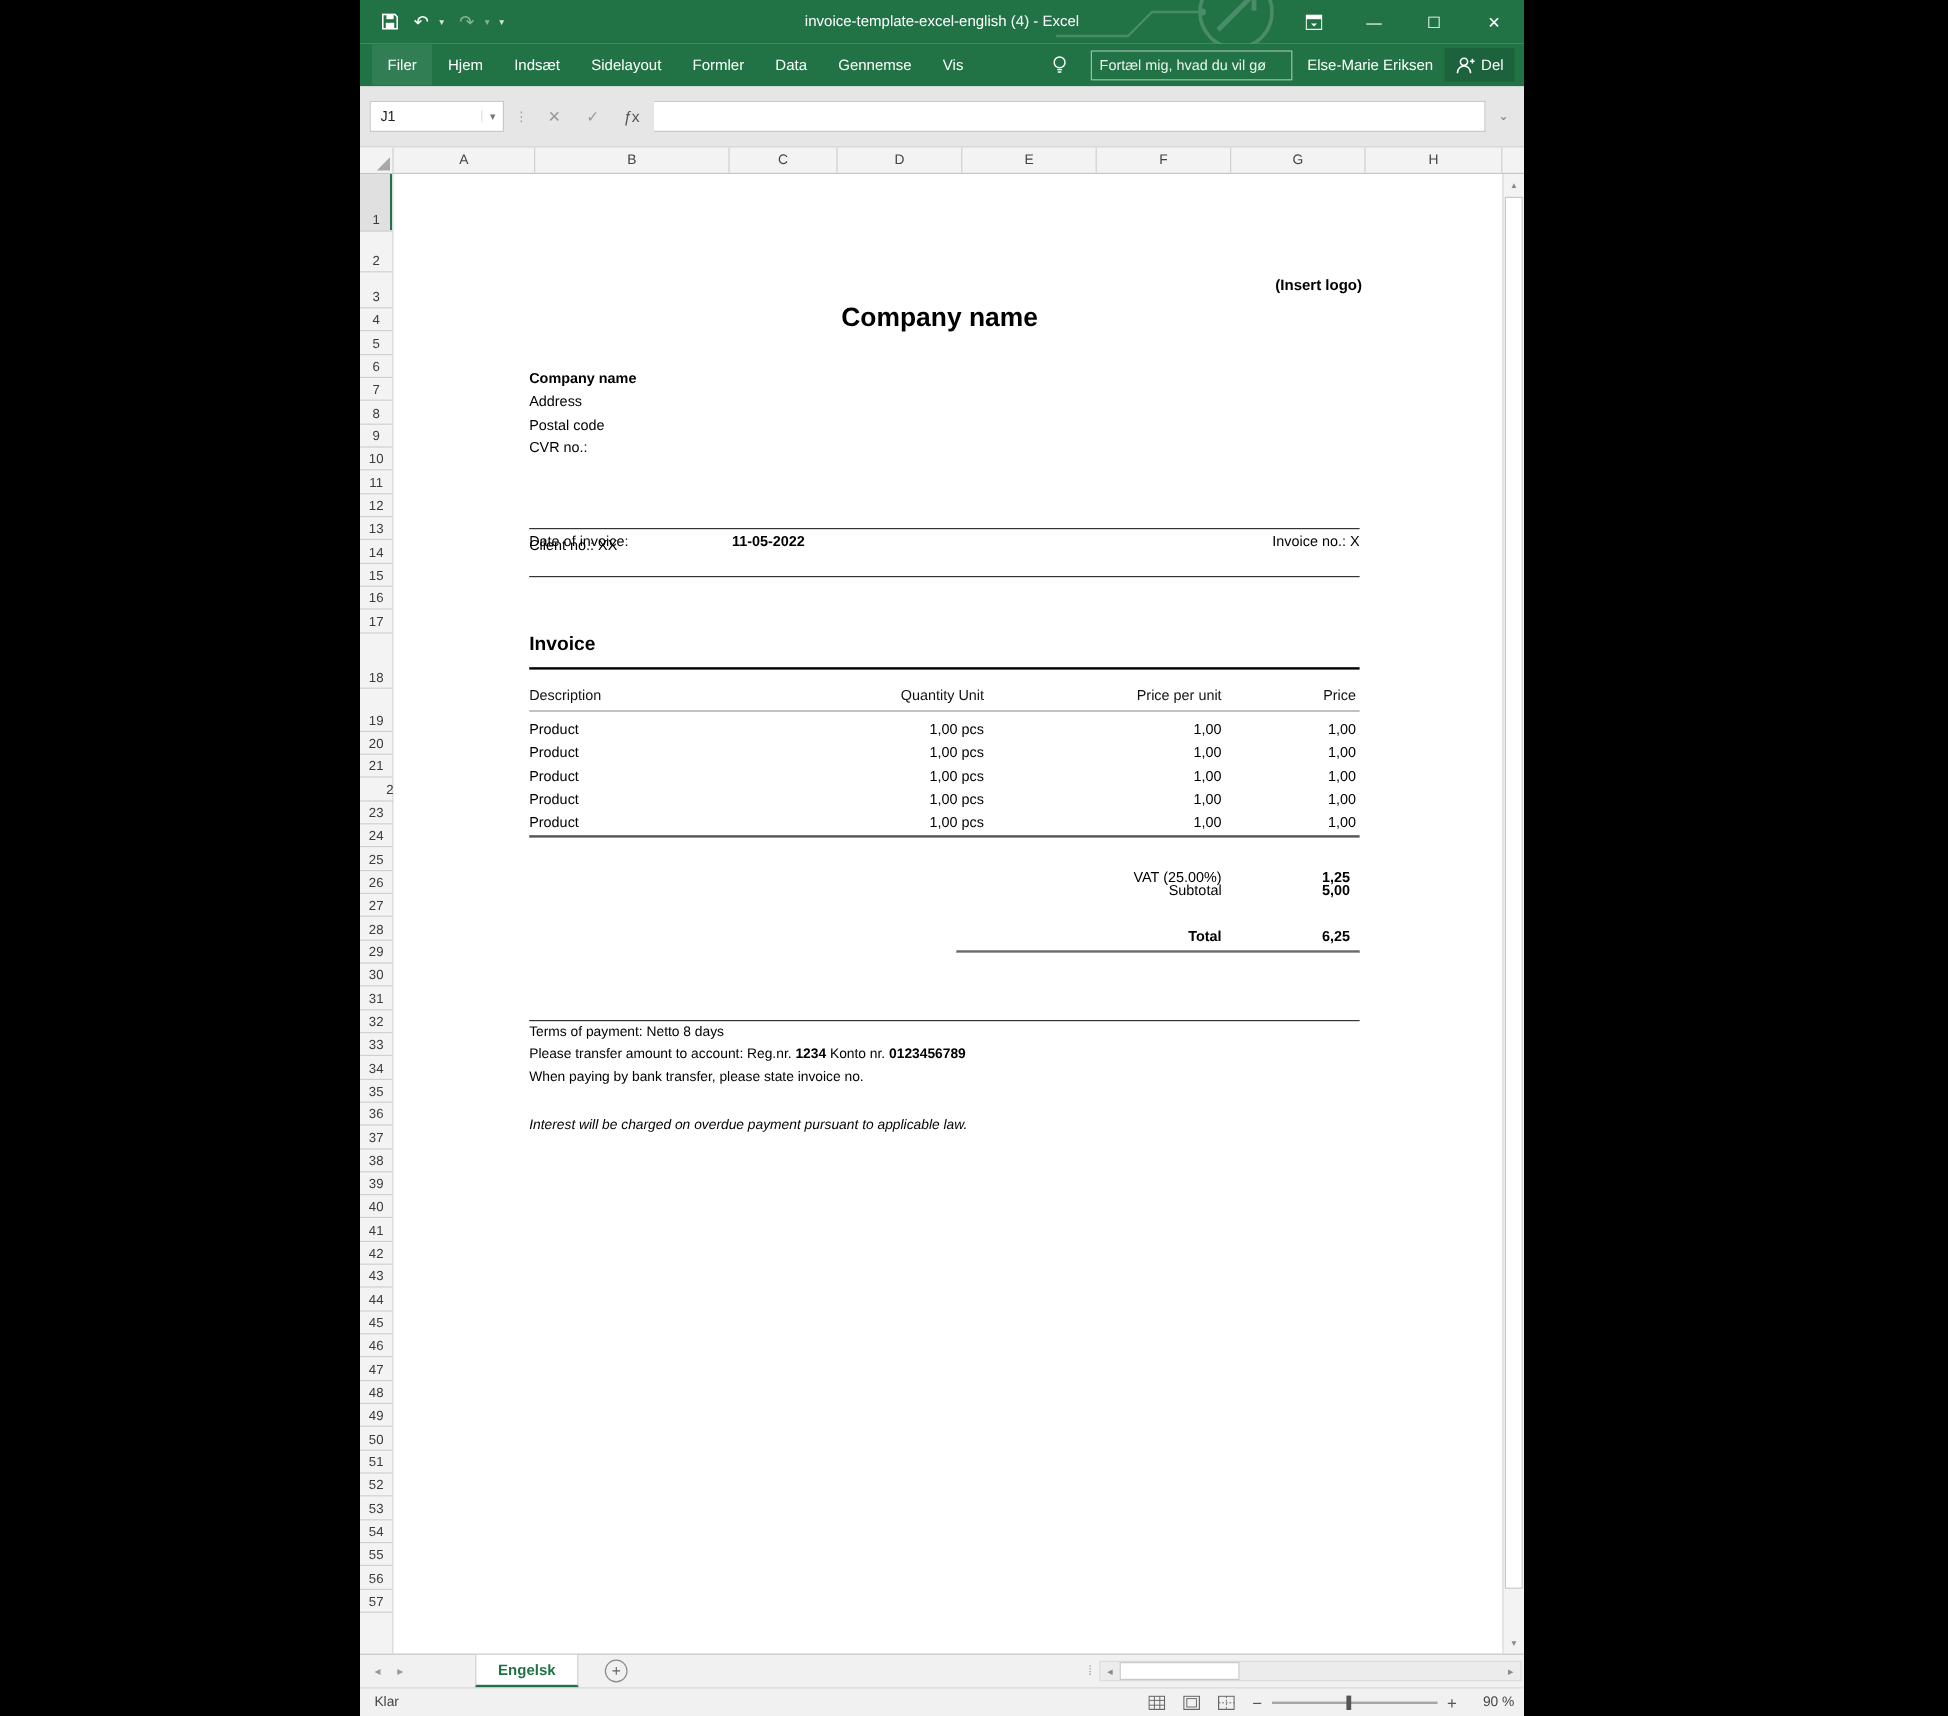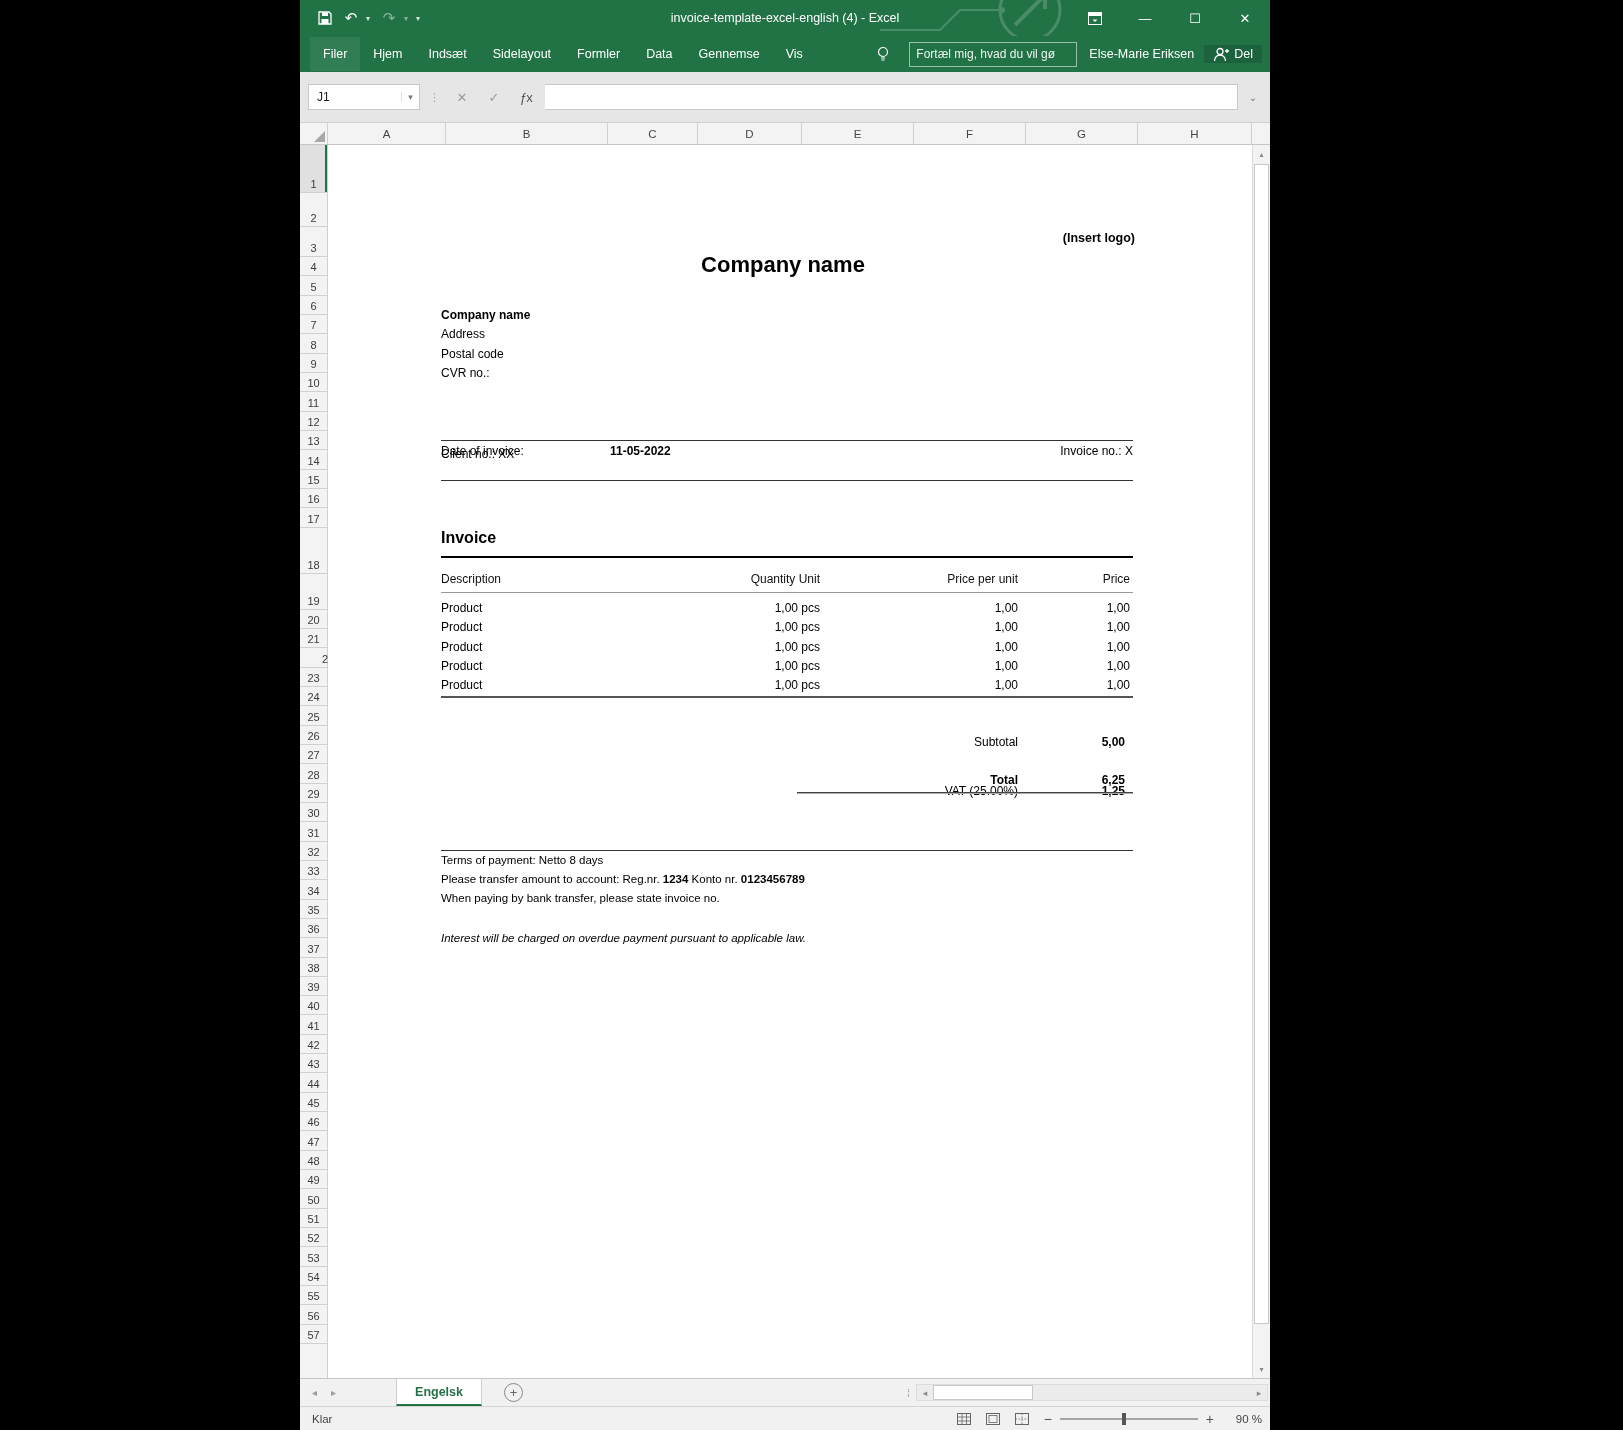--- a/index.html
+++ b/index.html
@@ -27,21 +27,21 @@
   .menubar { height:36px; background:#217346; display:flex; align-items:center;
              color:#fff; flex:0 0 auto; padding:0 8px 0 10px; }
   .mtab { padding:0 13px; font-size:12.5px; line-height:34px; white-space:nowrap; }
   .mtab.filer { background:rgba(255,255,255,.08); }
   .tellme { margin-left:auto; display:flex; align-items:center; gap:20px; }
   .tellme-box { width:168px; height:25px; border:1px solid rgba(255,255,255,.55);
                 display:flex; align-items:center; padding:0 6px; font-size:12px;
                 color:rgba(255,255,255,.92); overflow:hidden; white-space:nowrap; }
   .username { font-size:12.5px; margin:0 10px 0 12px; white-space:nowrap; }
   .share { display:flex; align-items:center; gap:5px; background:rgba(0,0,0,.14);
-           height:18px; padding:0 9px; font-size:12.5px; }
+           height:28px; padding:0 9px; font-size:12.5px; }
 
   
   .formulabar { height:51px; background:#e6e6e6; display:flex; align-items:center;
                 padding:0 8px; gap:6px; flex:0 0 auto; border-bottom:1px solid #d0d0d0; }
   .namebox { width:112px; height:26px; background:#fff; border:1px solid #c9c9c9;
              display:flex; align-items:center; font-size:12px; color:#222; }
   .namebox .ref { flex:1; padding-left:8px; }
   .namebox .nb-caret { width:18px; text-align:center; color:#777; font-size:9px;
                        border-left:1px solid #e0e0e0; }
   .fb-dots { color:#a0a0a0; font-size:11px; padding:0 3px; }
@@ -341,21 +341,21 @@
             <span class="ra" style="right:234px;">1,00</span>
             <span class="ra" style="right:122px;">1,00</span>
           </div>
         </div>
       <div class="doc-line" style="top:551px; left:113px; width:692px; height:2px; background:#555;"></div>
 
       <div class="tbl-row" style="top:590px;">
         <span class="ra" style="right:234px;">Subtotal</span>
         <span class="ra b" style="right:127px;">5,00</span>
       </div>
-      <div class="tbl-row" style="top:639px;">
+      <div class="tbl-row" style="top:579px;">
         <span class="ra" style="right:234px;">VAT (25.00%)</span>
         <span class="ra b" style="right:127px;">1,25</span>
       </div>
       <div class="tbl-row" style="top:628px;">
         <span class="ra b" style="right:234px;">Total</span>
         <span class="ra b" style="right:127px;">6,25</span>
       </div>
       <div class="doc-line" style="top:647px; left:469px; width:336px; height:2px; background:#444; border-bottom:1px solid #aaa;"></div>
 
       <div class="doc-line" style="top:705px; left:113px; width:692px;"></div>

